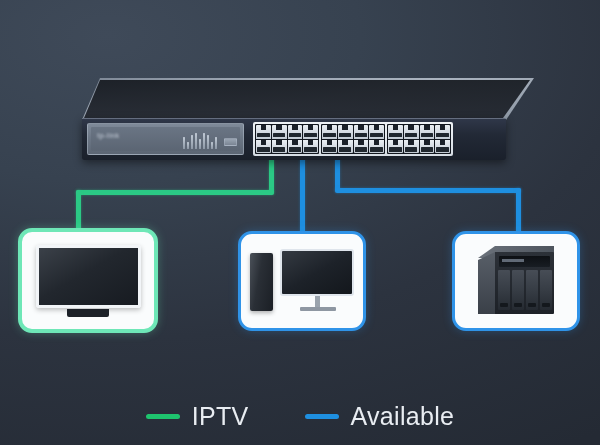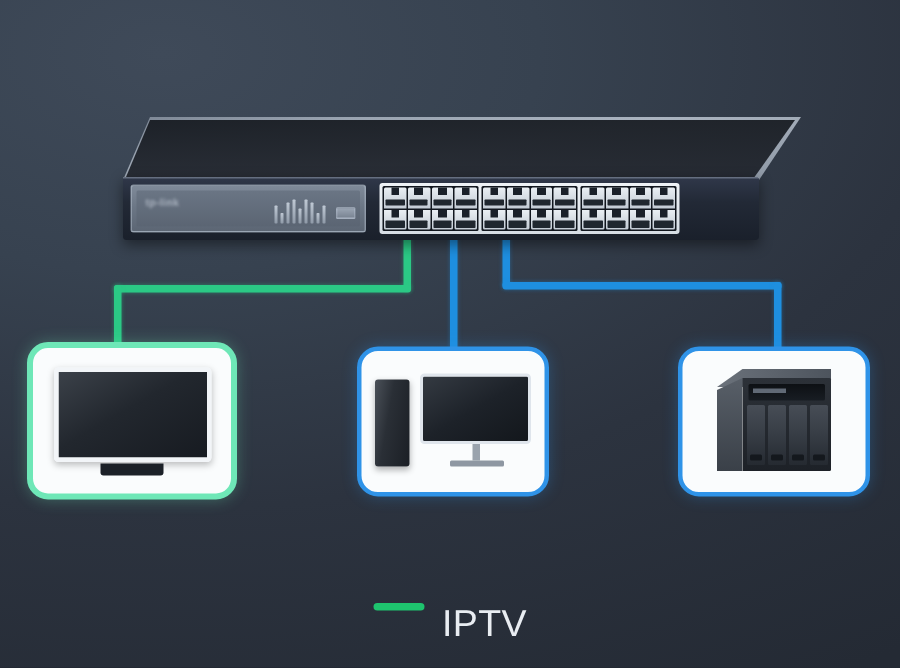--- a/index.html
+++ b/index.html
@@ -290,20 +290,21 @@
     position: absolute;
     left: 0; right: 0;
     bottom: 14px;
     display: flex;
     justify-content: center;
     align-items: center;
     gap: 56px;
   }
   .legend-item {
     display: flex;
+    align-items: center;
     gap: 12px;
   }
   .legend-swatch { width: 34px; height: 5px; border-radius: 3px; }
   .legend-swatch.green { background: #1ec46e; }
   .legend-swatch.blue  { background: #1e8fe0; }
   .legend-label {
     color: #e9edf2;
     font-size: 25px;
     letter-spacing: 0.3px;
   }
@@ -425,15 +426,19 @@
         <div class="nas-bay"></div>
       </div>
     </div>
   </div>
 
   <div class="legend">
     <div class="legend-item">
       <div class="legend-swatch green"></div>
       <div class="legend-label">IPTV</div>
     </div>
+    <div class="legend-item">
+      <div class="legend-swatch blue"></div>
+      <div class="legend-label">Available</div>
+    </div>
   </div>
 
 </div>
 
 </body></html>

